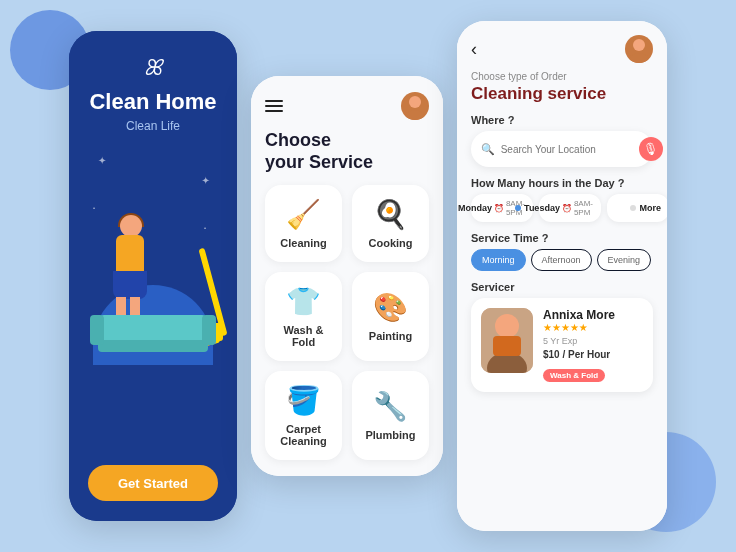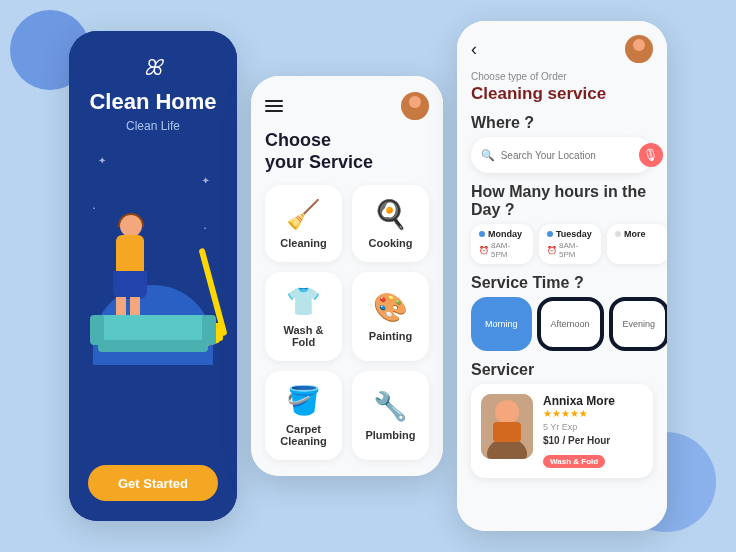--- a/index.html
+++ b/index.html
@@ -327,21 +327,21 @@
       color: #888;
       margin-bottom: 2px;
     }
     .order-title {
       font-size: 17px;
       font-weight: 800;
       color: #7f1d1d;
       margin-bottom: 10px;
     }
     .section-label {
-      font-size: 16px;
+      font-size: 11px;
       font-weight: 600;
       color: #333;
       margin-bottom: 5px;
     }
     .location-input-wrap {
       display: flex;
       align-items: center;
       background: #fff;
       border-radius: 24px;
       padding: 6px 10px;
@@ -375,23 +375,23 @@
       gap: 6px;
       flex-wrap: nowrap;
     }
     .hours-chip {
       background: #fff;
       border-radius: 12px;
       padding: 5px 8px;
       font-size: 9px;
       box-shadow: 0 1px 6px rgba(0,0,0,0.08);
       display: flex;
-      flex-direction: column;
       gap: 2px;
       min-width: 62px;
+      justify-content: flex-end;
     }
     .chip-day {
       font-weight: 700;
       color: #222;
       font-size: 9px;
       display: flex;
       align-items: center;
       gap: 3px;
     }
     .chip-time {
@@ -402,24 +402,24 @@
       gap: 2px;
     }
     .time-section {
       margin-bottom: 10px;
     }
     .time-btns {
       display: flex;
       gap: 5px;
     }
     .time-btn {
-      border: 4px solid #0f172a;
+      border: 1px solid #0f172a;
       background: #fff;
       border-radius: 16px;
-      padding: 18px 10px;
+      padding: 5px 10px;
       font-size: 9px;
       color: #666;
       cursor: pointer;
     }
     .time-btn.active {
       background: #4a90e2;
       color: #fff;
       border-color: #4a90e2;
     }
     .servicer-section {}

